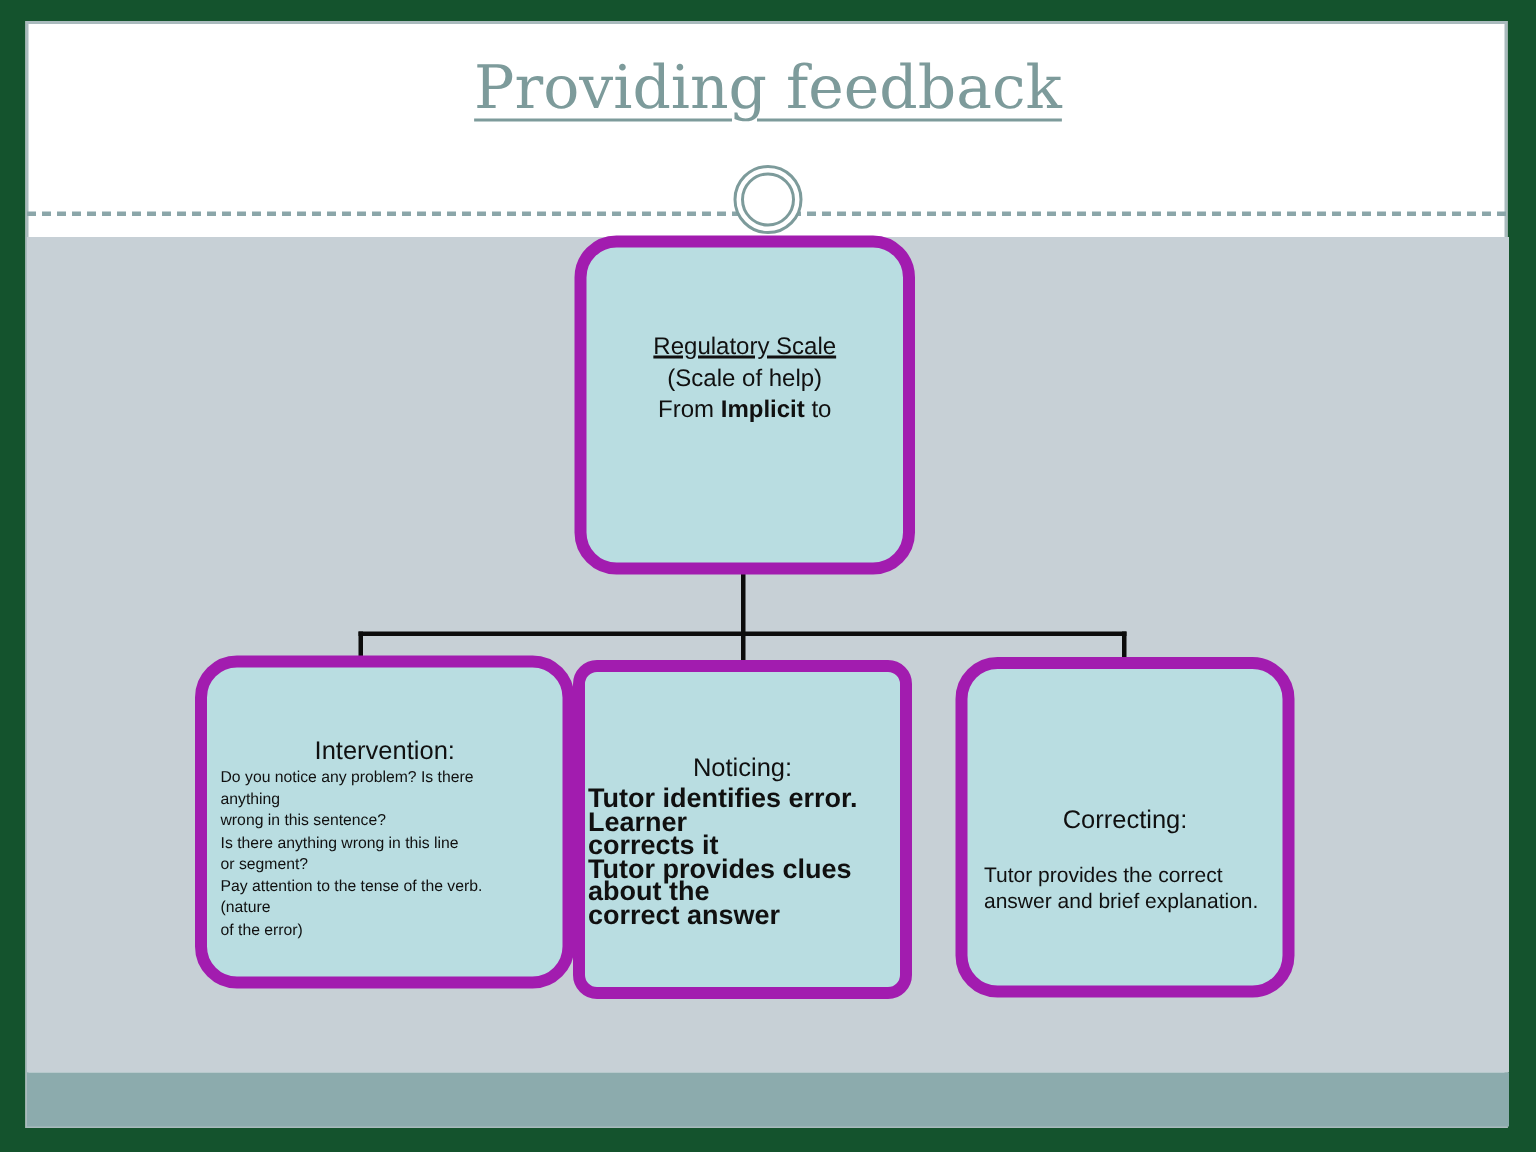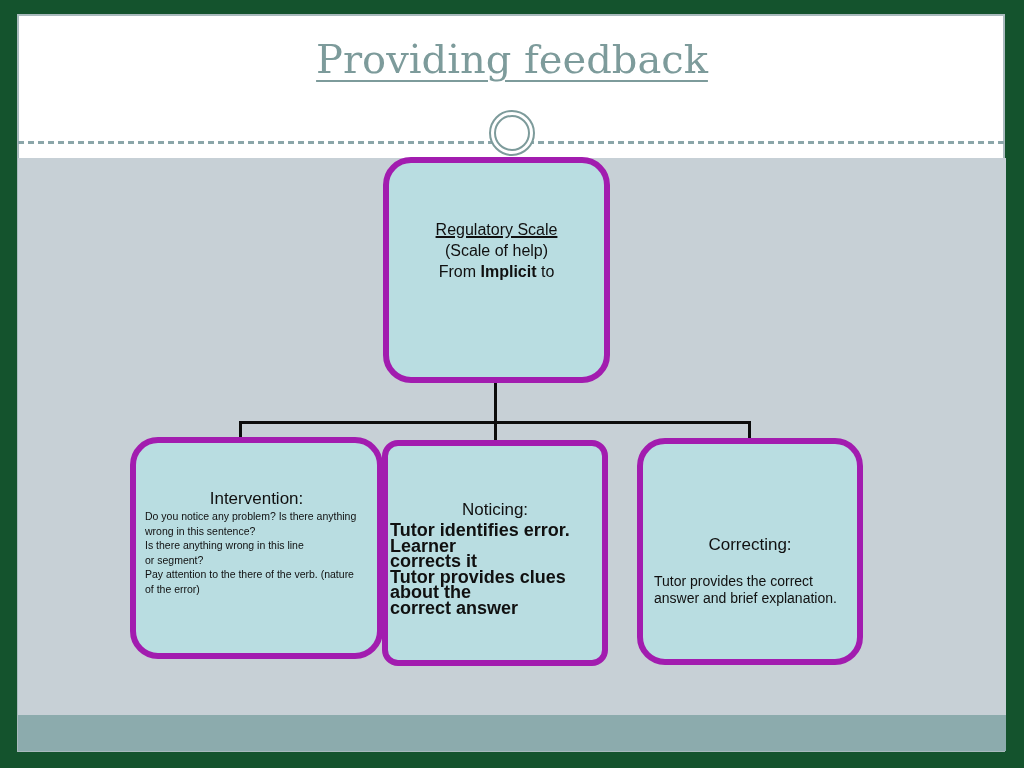--- a/index.html
+++ b/index.html
@@ -16,21 +16,21 @@
                background:repeating-linear-gradient(90deg,#8ba6a9 0 6px,transparent 6px 10px);}
   .circle-outer{position:absolute;left:489px;top:110px;width:46px;height:46px;border-radius:50%;
                 background:#ffffff;border:2px solid #7d9b9b;box-sizing:border-box;z-index:2;}
   .circle-inner{position:absolute;left:3px;top:3px;right:3px;bottom:3px;border-radius:50%;
                 border:2px solid #7d9b9b;}
   .connector{position:absolute;background:#0c0c0c;z-index:1;}
   .conn-v-center{left:494px;top:381px;width:3px;height:61px;}
   .conn-h-bar{left:239px;top:421px;width:512px;height:3px;}
   .conn-stub-left{left:239px;top:421px;width:3px;height:18px;}
   .conn-stub-right{left:748px;top:421px;width:3px;height:18px;}
-  .node{position:absolute;background:#b9dde1;border:6px solid #a21caf;border-radius:28px;
+  .node{position:absolute;background:#b9dde1;border:8px solid #a21caf;border-radius:28px;
         box-sizing:border-box;color:#101010;z-index:3;}
   .node-root{left:383px;top:157px;width:227px;height:226px;}
   .node-root .root-text{padding-top:56px;text-align:center;font-size:16px;line-height:21px;}
   .underlined{text-decoration:underline;text-decoration-thickness:1.5px;}
   .node-intervention{left:130px;top:437px;width:253px;height:222px;}
   .node-noticing{left:382px;top:440px;width:226px;height:226px;border-radius:16px;}
   .node-correcting{left:637px;top:438px;width:226px;height:227px;}
   .node-title{text-align:center;font-size:17px;line-height:20px;}
   .node-intervention .node-title{padding-top:46px;}
   .node-noticing .node-title{padding-top:54px;}
@@ -70,21 +70,21 @@
     </div>
   </div>
 
   <div class="node node-intervention">
     <div class="node-title">Intervention:</div>
     <div class="node-body">
       <div>Do you notice any problem? Is there anything</div>
       <div>wrong in this sentence?</div>
       <div>Is there anything wrong in this line</div>
       <div>or segment?</div>
-      <div>Pay attention to the there of the verb. (nature</div>
+      <div>Pay attention to the tense of the verb. (nature</div>
       <div>of the error)</div>
     </div>
   </div>
 
   <div class="node node-noticing">
     <div class="node-title">Noticing:</div>
     <div class="node-body">
       <div>Tutor identifies error. Learner</div>
       <div>corrects it</div>
       <div>Tutor provides clues about the</div>

